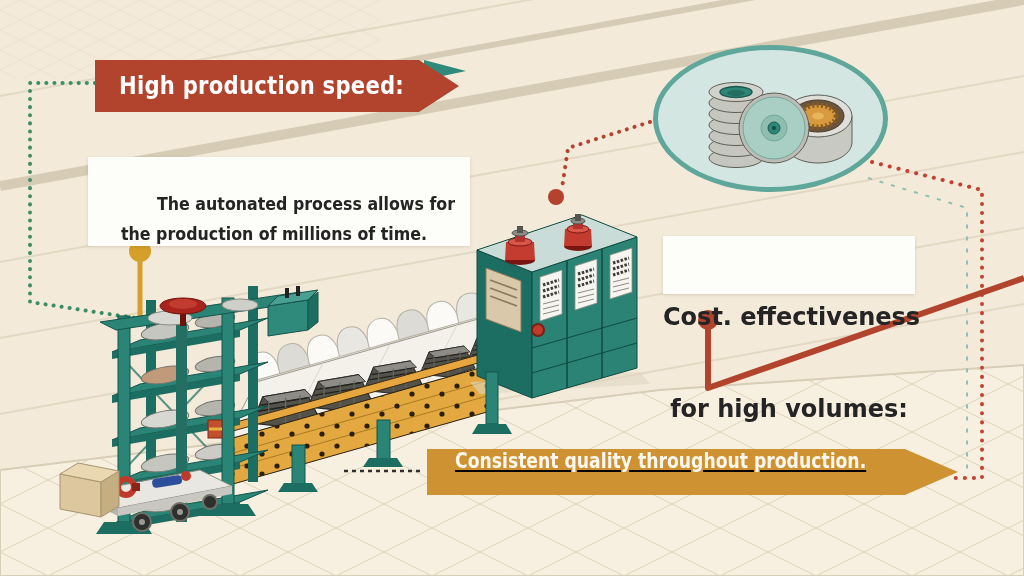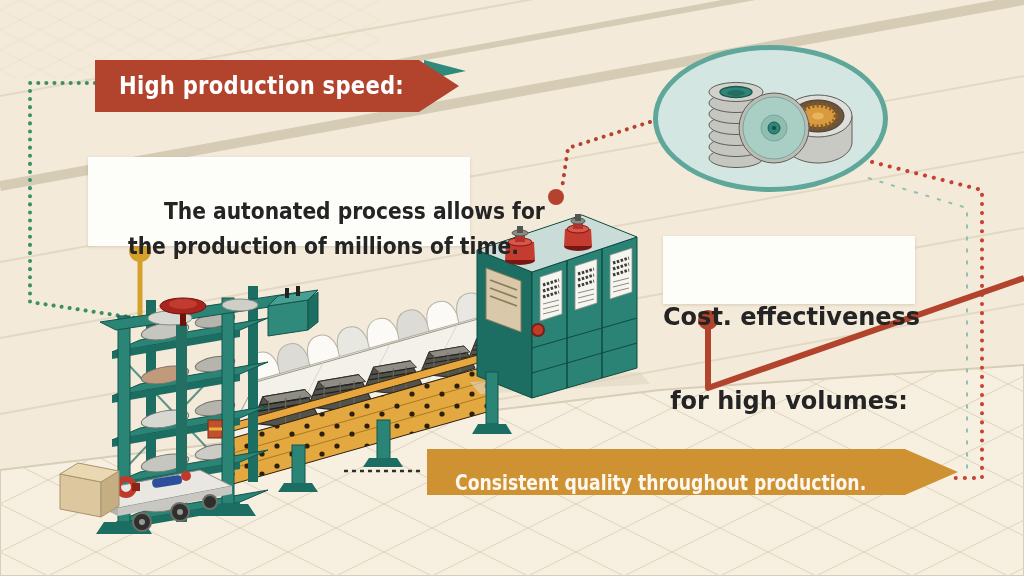--- a/index.html
+++ b/index.html
@@ -8,31 +8,31 @@
   .scene{position:absolute;left:0;top:0;z-index:1;}
   .teal-tip{position:absolute;left:424px;top:60px;width:42px;height:20px;
             background:#2f8a7c;clip-path:polygon(0 0,100% 55%,0 100%);z-index:2;}
   .callout{position:absolute;z-index:3;}
   .banner-red{left:95px;top:60px;width:364px;height:52px;background:#b2432c;
               clip-path:polygon(0 0,89% 0,100% 50%,89% 100%,0 100%);
               display:flex;align-items:center;padding-left:24px;box-sizing:border-box;}
   .banner-red .txt{color:#fff;font-size:24px;font-weight:700;letter-spacing:.3px;}
   .banner-gold{left:427px;top:449px;width:531px;height:46px;background:#cf9233;
                clip-path:polygon(0 0,90% 0,100% 50%,90% 100%,0 100%);
-               display:flex;align-items:flex-end;padding-left:28px;box-sizing:border-box;}
+               display:flex;align-items:flex-start;padding-left:28px;box-sizing:border-box;text-decoration:underline;}
   .banner-gold .txt{color:#fdf8ef;font-size:21px;font-weight:700;}
   .tight{display:inline-block;transform:scaleX(.88);transform-origin:0 50%;white-space:nowrap;}
   .tight82{display:inline-block;transform:scaleX(.82);transform-origin:0 50%;white-space:nowrap;}
   .note-box{background:#fdfdfa;box-shadow:0 1px 3px rgba(90,70,40,.18);color:#242424;white-space:pre;}
-  .note1{left:88px;top:157px;width:382px;height:89px;font-size:23px;font-weight:600;}
+  .note1{left:88px;top:157px;width:382px;height:89px;font-size:18px;font-weight:600;}
   .note1 .l1{margin:15px 0 0 44px;}
   .note1 .l2{margin:9px 0 0 8px;}
-  .note2{left:663px;top:236px;width:252px;height:68px;font-size:24px;font-weight:700;
+  .note2{left:663px;top:236px;width:252px;height:58px;font-size:24px;font-weight:700;
          text-align:center;padding-top:11px;box-sizing:border-box;}
-  .note2 .l2{margin-top:0;}
+  .note2 .l2{margin-top:8px;}
   .oval{left:653px;top:45px;width:235px;height:147px;background:#d4e6e1;
         border:5px solid #5ea79a;border-radius:50%;box-sizing:border-box;}
 </style>
 </head>
 <body>
 
 <div class="stage">
 
   <svg class="scene" width="1024" height="576" viewBox="0 0 1024 576">
     <defs>

